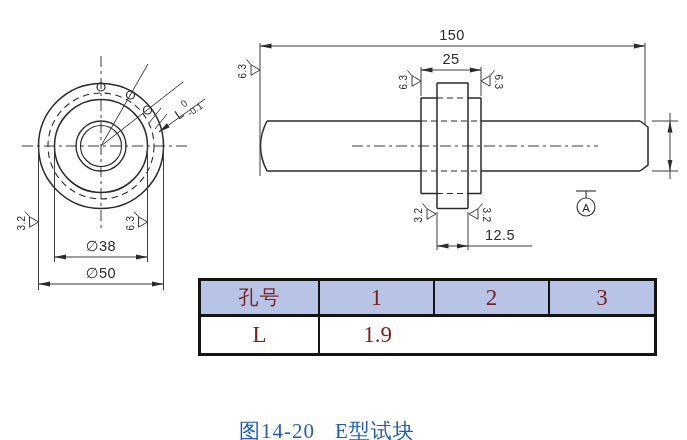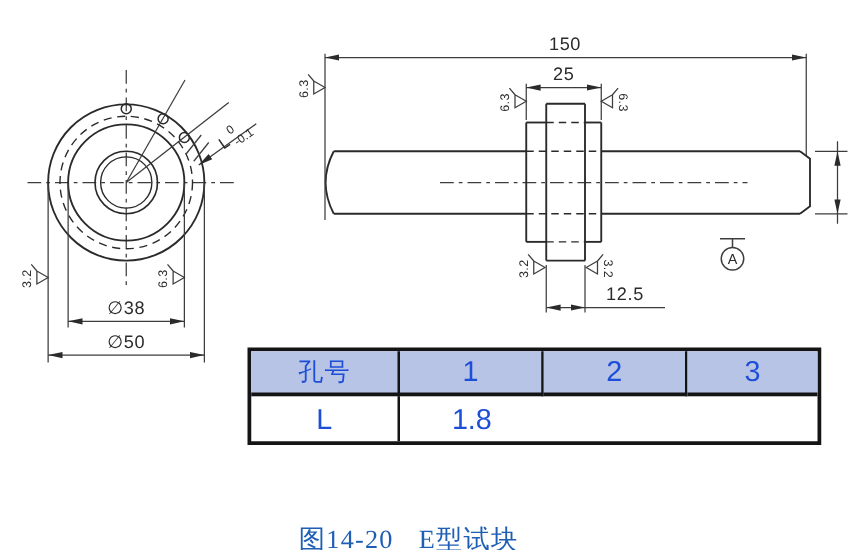--- a/index.html
+++ b/index.html
@@ -9,22 +9,22 @@
   .dimtxt{font-size:14.5px;letter-spacing:.5px;}
   .roughtxt{font-size:10px;letter-spacing:.3px;}
   .toltxt{font-size:9.5px;}
   .ltxt{font-size:13px;}
   .datumtxt{font-size:11.5px;}
 
   
   .tbl{position:absolute;left:198px;top:278px;border:3px solid #141414;background:#fff;
        display:grid;grid-template-columns:119px 115px 115px 104px;grid-template-rows:36px 36px;}
   .cell{box-sizing:border-box;display:flex;align-items:center;justify-content:center;
-        border-right:2.5px solid #141414;color:#1d4ed8;
-        font-family:Liberation Sans, sans-serif;font-size:23px;}
+        border-right:2.5px solid #141414;color:#7f1d1d;
+        font-family:Liberation Serif, serif;font-size:23px;}
   .cell.last{border-right:none;}
   .cell.hdr{border-bottom:3px solid #141414;}
   .cell.cn{font-size:20px;letter-spacing:1px;}
 
   .caption{position:absolute;left:239px;top:417px;font-size:21px;letter-spacing:1px;
            font-family:"Liberation Serif","DejaVu Serif",serif;}
   .caption .gap{display:inline-block;width:20px;}
 </style>
 </head>
 <body>
@@ -199,21 +199,21 @@
     </g>
   </svg>
 
   
   <div class="tbl">
     <div class="cell hdr cn" style="background: rgb(183, 196, 230);">孔号</div>
     <div class="cell hdr" style="background: rgb(183, 196, 230);">1</div>
     <div class="cell hdr" style="background: rgb(183, 196, 230);">2</div>
     <div class="cell hdr last" style="background: rgb(183, 196, 230);">3</div>
     <div class="cell">L</div>
-    <div class="cell last">1.8</div>
+    <div class="cell last">1.9</div>
   </div>
 
   
   <div class="caption" style="color: rgb(30, 95, 180);">
     <span>图14-20</span><span class="gap"></span><span>E型试块</span>
   </div>
 
 </div>
 
 </body></html>

